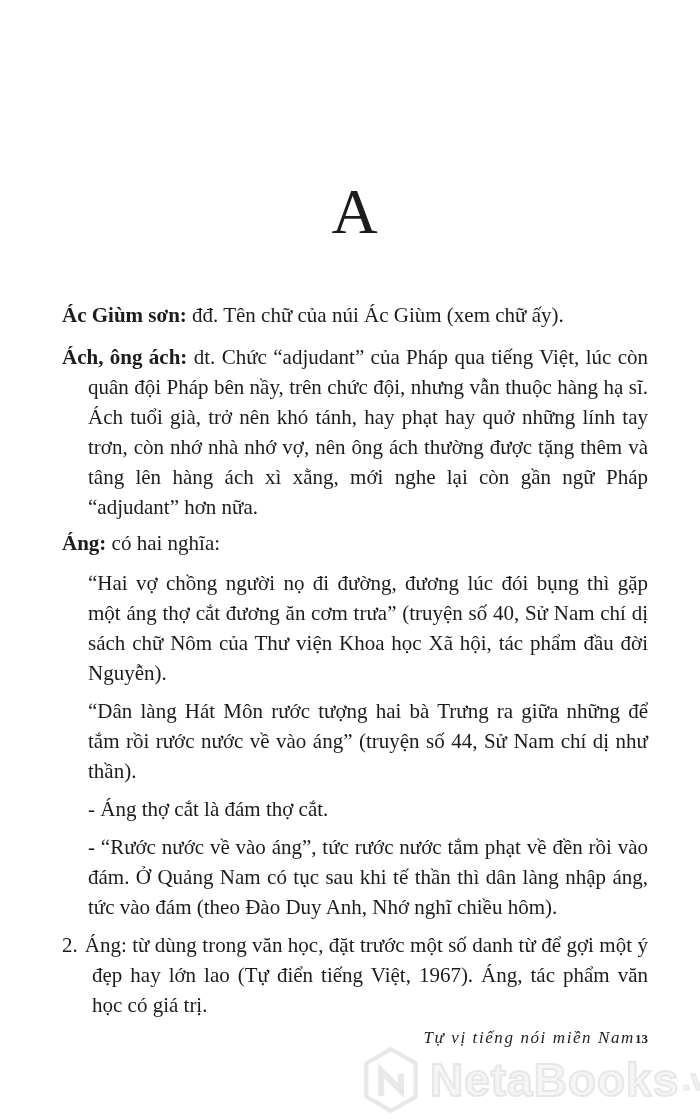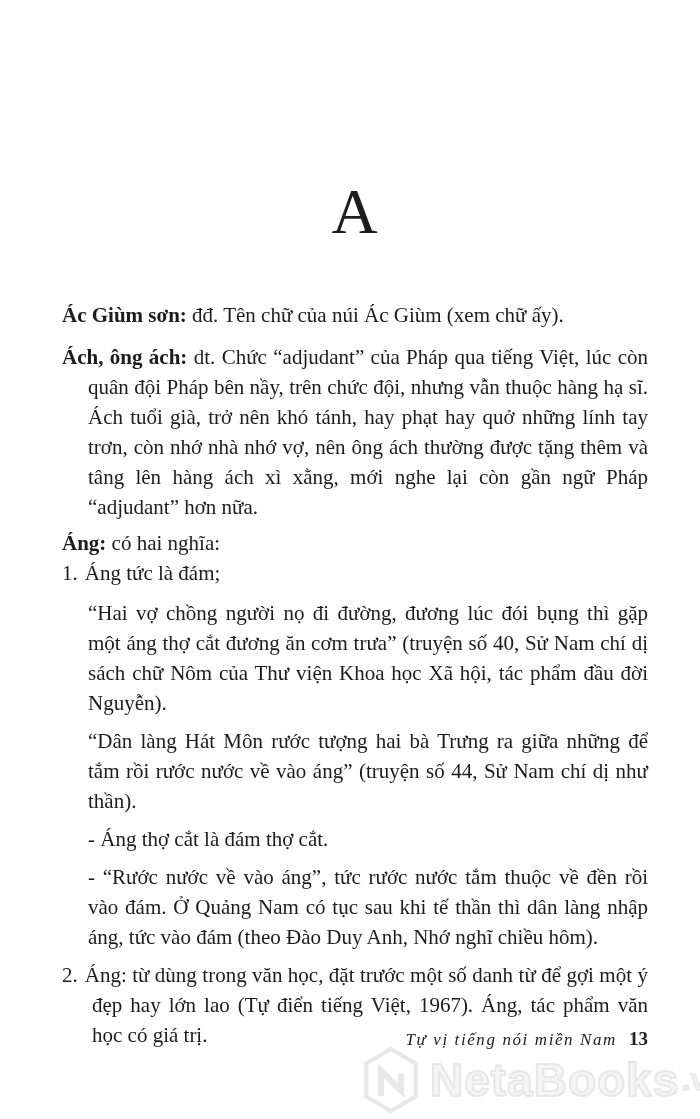--- a/index.html
+++ b/index.html
@@ -56,23 +56,23 @@
     top: 1028px; right: 52px;
     font-size: 17px;
     font-style: italic;
     letter-spacing: 1.6px;
     color: #222222;
     white-space: nowrap;
   }
   .footer .pagenum {
     font-style: normal;
     font-weight: bold;
-    font-size: 19px;
+    font-size: 13px;
     letter-spacing: 0;
-    margin-left: 12px;
+    margin-left: 0;
     text-align: center;
   }
 
   .watermark {
     position: absolute;
     left: 360px; top: 1046px;
     display: flex;
     align-items: center;
     font-family: "Liberation Sans", sans-serif;
     user-select: none;
@@ -102,29 +102,28 @@
   <div class="content">
 
     <div class="section-letter">A</div>
 
     <p class="entry entry1"><span class="b">Ác Giùm sơn: </span><span class="i">đđ.</span><span> Tên chữ của </span><span class="i">núi Ác Giùm</span><span> (xem chữ ấy).</span></p>
 
     <p class="entry entry2"><span class="b">Ách, ông ách: </span><span class="i">dt.</span><span> Chức “adjudant” của Pháp qua tiếng Việt, lúc còn quân đội Pháp bên nầy, trên chức đội, nhưng vẫn thuộc hàng hạ sĩ. Ách tuổi già, trở nên khó tánh, hay phạt hay quở những lính tay trơn, còn nhớ nhà nhớ vợ, nên ông ách thường được tặng thêm và tâng lên hàng </span><span class="i">ách xì xằng</span><span>, mới nghe lại còn gần ngữ Pháp “adjudant” hơn nữa.</span></p>
 
     <p class="entry-head"><span class="b">Áng:</span><span> có hai nghĩa:</span></p>
 
-    <p class="num-item item1"><span class="num">1.</span><span>Áng tức là đám;</span></p>
 
     <p class="quote"><span>“Hai vợ chồng người nọ đi đường, đương lúc đói bụng thì gặp một </span><span class="i">áng thợ cắt</span><span> đương ăn cơm trưa” (truyện số 40, </span><span class="i">Sử Nam chí dị</span><span> sách chữ Nôm của Thư viện Khoa học Xã hội, tác phẩm đầu đời Nguyễn).</span></p>
 
     <p class="quote quote2"><span>“Dân làng Hát Môn rước tượng hai bà Trưng ra giữa những để tắm rồi rước nước về </span><span class="i">vào áng</span><span>” (truyện số 44, </span><span class="i">Sử Nam chí dị</span><span> như thần).</span></p>
 
     <p class="note"><span>- Áng thợ cắt là đám thợ cắt.</span></p>
 
-    <p class="note"><span>- “Rước nước về vào áng”, tức rước nước tắm thuộc về đền rồi vào đám. Ở Quảng Nam có tục sau khi tế thần thì dân làng </span><span class="i">nhập áng,</span><span> tức vào đám (theo Đào Duy Anh, </span><span class="i">Nhớ nghĩ chiều hôm</span><span>).</span></p>
+    <p class="note"><span>- “Rước nước về vào áng”, tức rước nước tắm phạt về đền rồi vào đám. Ở Quảng Nam có tục sau khi tế thần thì dân làng </span><span class="i">nhập áng,</span><span> tức vào đám (theo Đào Duy Anh, </span><span class="i">Nhớ nghĩ chiều hôm</span><span>).</span></p>
 
     <p class="num-item item2"><span class="num">2.</span><span>Áng: từ dùng trong văn học, đặt trước một số danh từ để gợi một ý đẹp hay lớn lao (</span><span class="i">Tự điển tiếng Việt</span><span>, 1967). Áng, tác phẩm văn học có giá trị.</span></p>
 
   </div>
 
   <div class="footer">
     <span>Tự vị tiếng nói miền Nam</span><span class="pagenum">13</span>
   </div>
 
   <div class="watermark">

